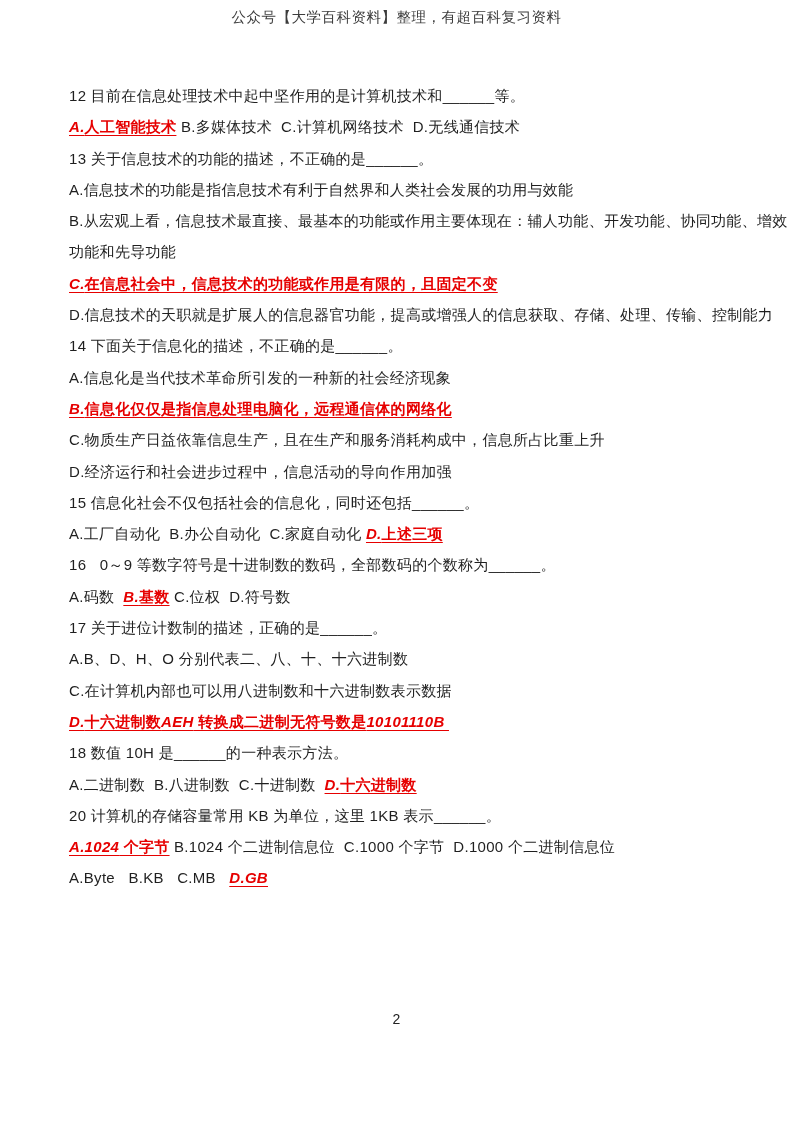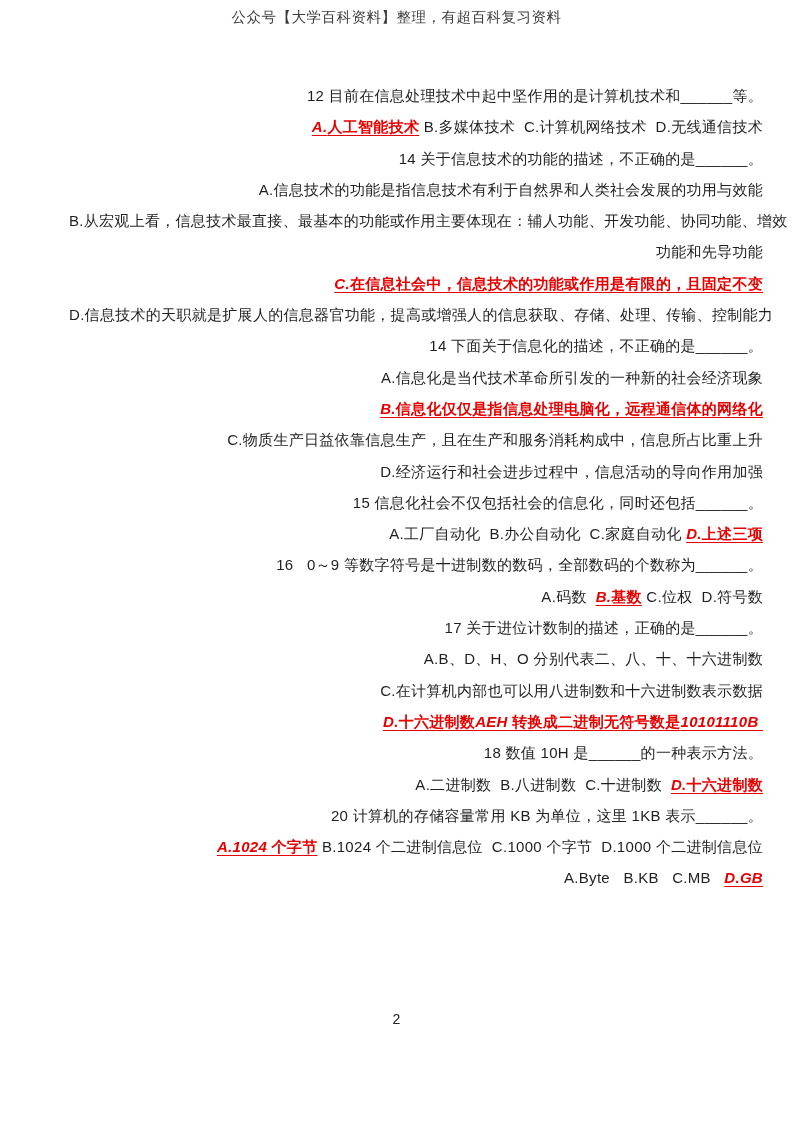--- a/index.html
+++ b/index.html
@@ -17,21 +17,20 @@
     letter-spacing: 0.5px;
   }
   .doc-body {
     position: absolute; top: 80px; left: 69px; right: 30px;
   }
   .line {
     height: 31.3px; line-height: 31.3px;
     font-size: 15px; color: #1f1f1f;
     white-space: pre;
     letter-spacing: 0.3px;
-    text-align: right;
   }
   .seg-n { color: #1f1f1f; }
   .seg-r, .seg-ri {
     color: var(--answer-red, #e60000);
     font-weight: bold;
     text-decoration: underline;
     text-underline-offset: 3px;
   }
   .seg-ri { font-style: italic; }
   .page-number {
@@ -41,21 +40,21 @@
   }
 </style>
 </head>
 <body>
 
 <div class="page-header">公众号【大学百科资料】整理，有超百科复习资料</div>
 
 <div class="doc-body">
     <div class="line"><span class="seg-n">12 目前在信息处理技术中起中坚作用的是计算机技术和______等。</span></div>
     <div class="line"><span class="seg-ri">A.</span><span class="seg-r">人工智能技术</span><span class="seg-n"> B.多媒体技术  C.计算机网络技术  D.无线通信技术</span></div>
-    <div class="line"><span class="seg-n">14 关于信息技术的功能的描述，不正确的是______。</span></div>
+    <div class="line"><span class="seg-n">13 关于信息技术的功能的描述，不正确的是______。</span></div>
     <div class="line"><span class="seg-n">A.信息技术的功能是指信息技术有利于自然界和人类社会发展的功用与效能</span></div>
     <div class="line"><span class="seg-n">B.从宏观上看，信息技术最直接、最基本的功能或作用主要体现在：辅人功能、开发功能、协同功能、增效</span></div>
     <div class="line"><span class="seg-n">功能和先导功能</span></div>
     <div class="line"><span class="seg-ri">C.</span><span class="seg-r">在信息社会中，信息技术的功能或作用是有限的，且固定不变</span></div>
     <div class="line"><span class="seg-n">D.信息技术的天职就是扩展人的信息器官功能，提高或增强人的信息获取、存储、处理、传输、控制能力</span></div>
     <div class="line"><span class="seg-n">14 下面关于信息化的描述，不正确的是______。</span></div>
     <div class="line"><span class="seg-n">A.信息化是当代技术革命所引发的一种新的社会经济现象</span></div>
     <div class="line"><span class="seg-ri">B.</span><span class="seg-r">信息化仅仅是指信息处理电脑化，远程通信体的网络化</span></div>
     <div class="line"><span class="seg-n">C.物质生产日益依靠信息生产，且在生产和服务消耗构成中，信息所占比重上升</span></div>
     <div class="line"><span class="seg-n">D.经济运行和社会进步过程中，信息活动的导向作用加强</span></div>

